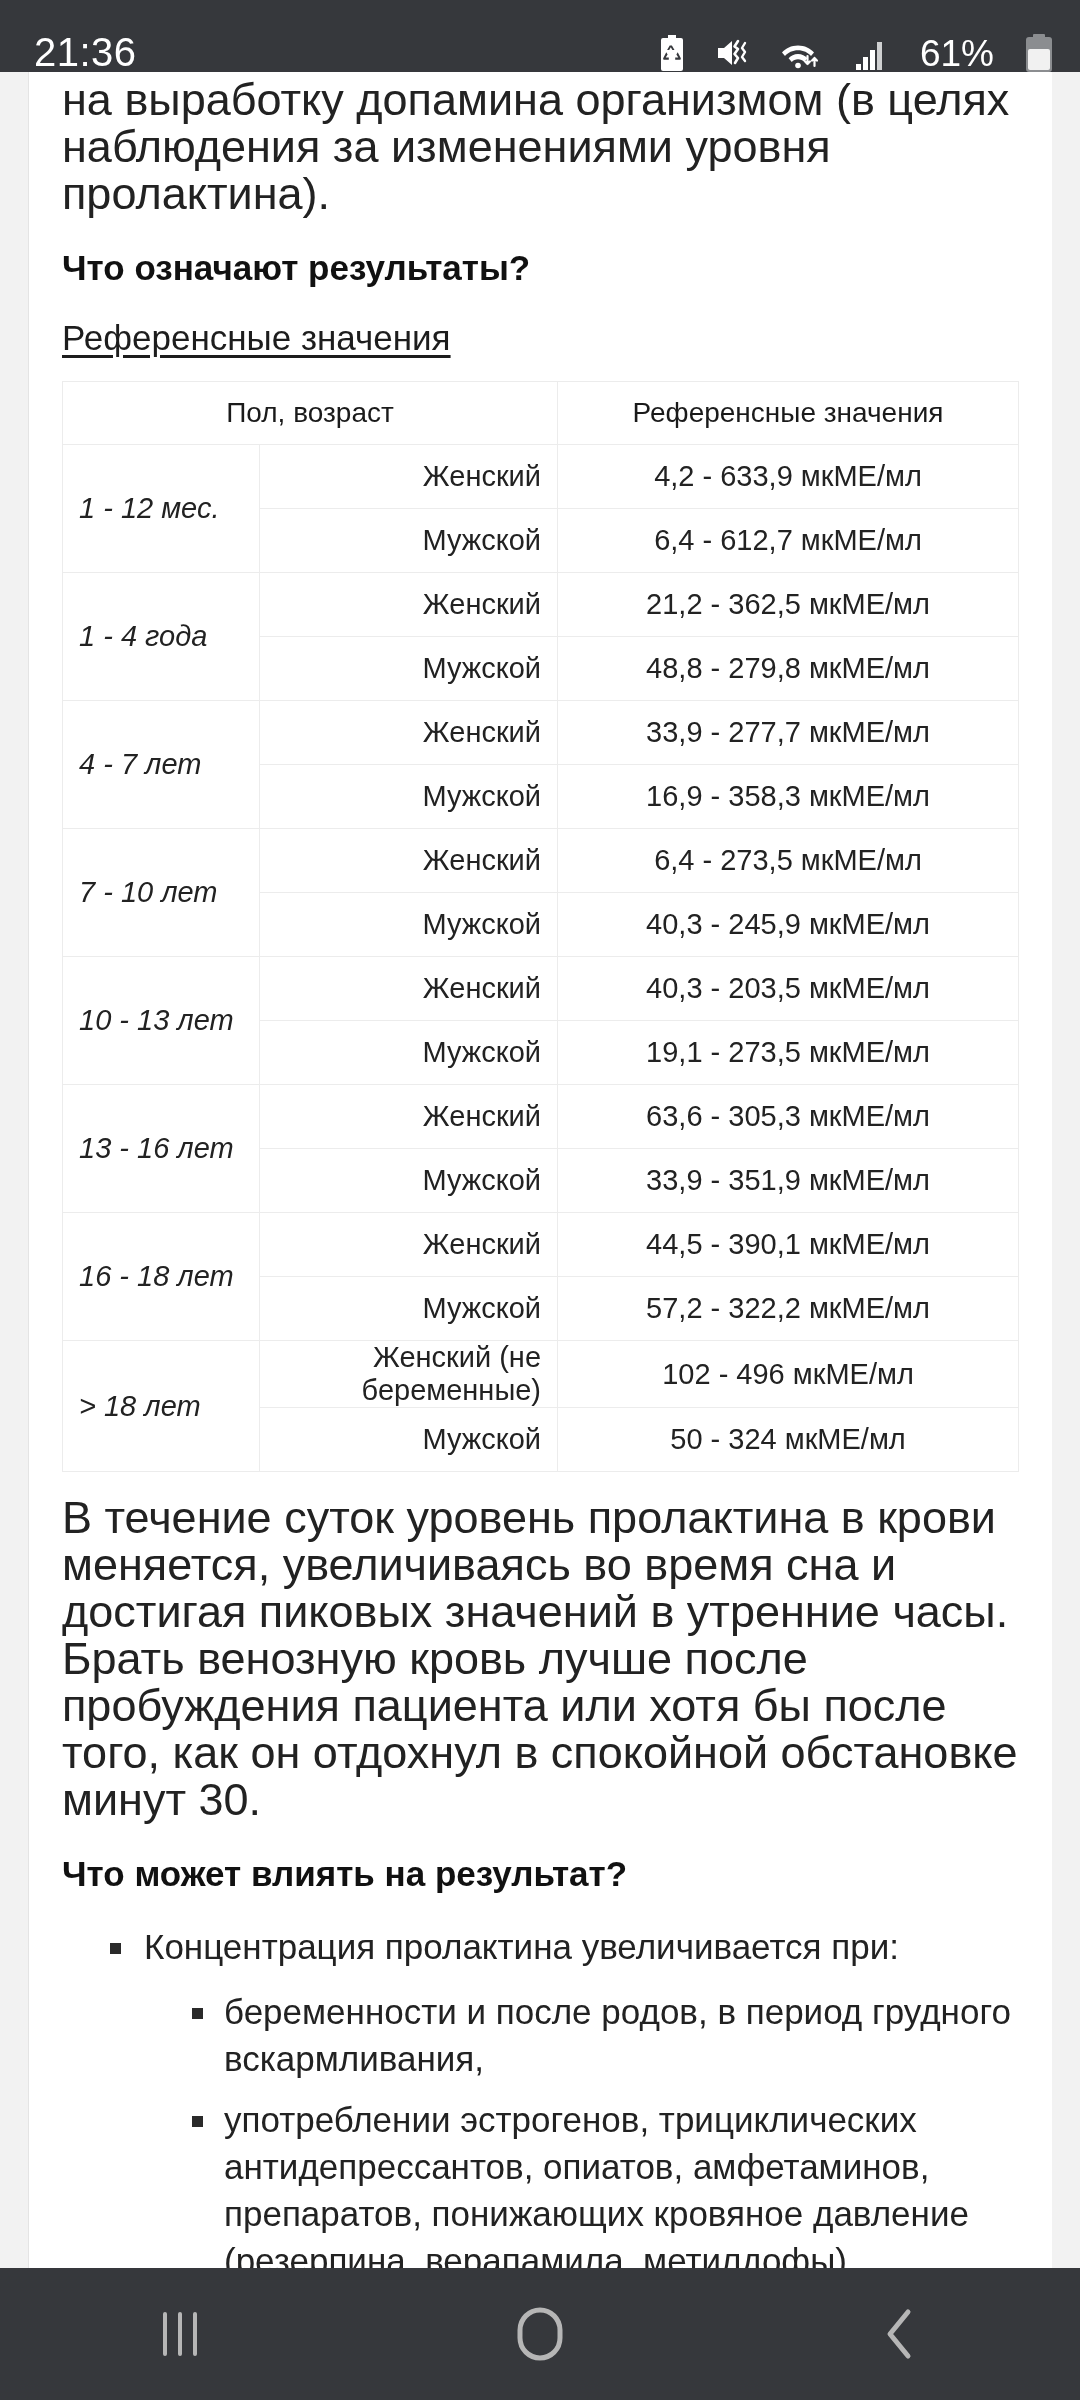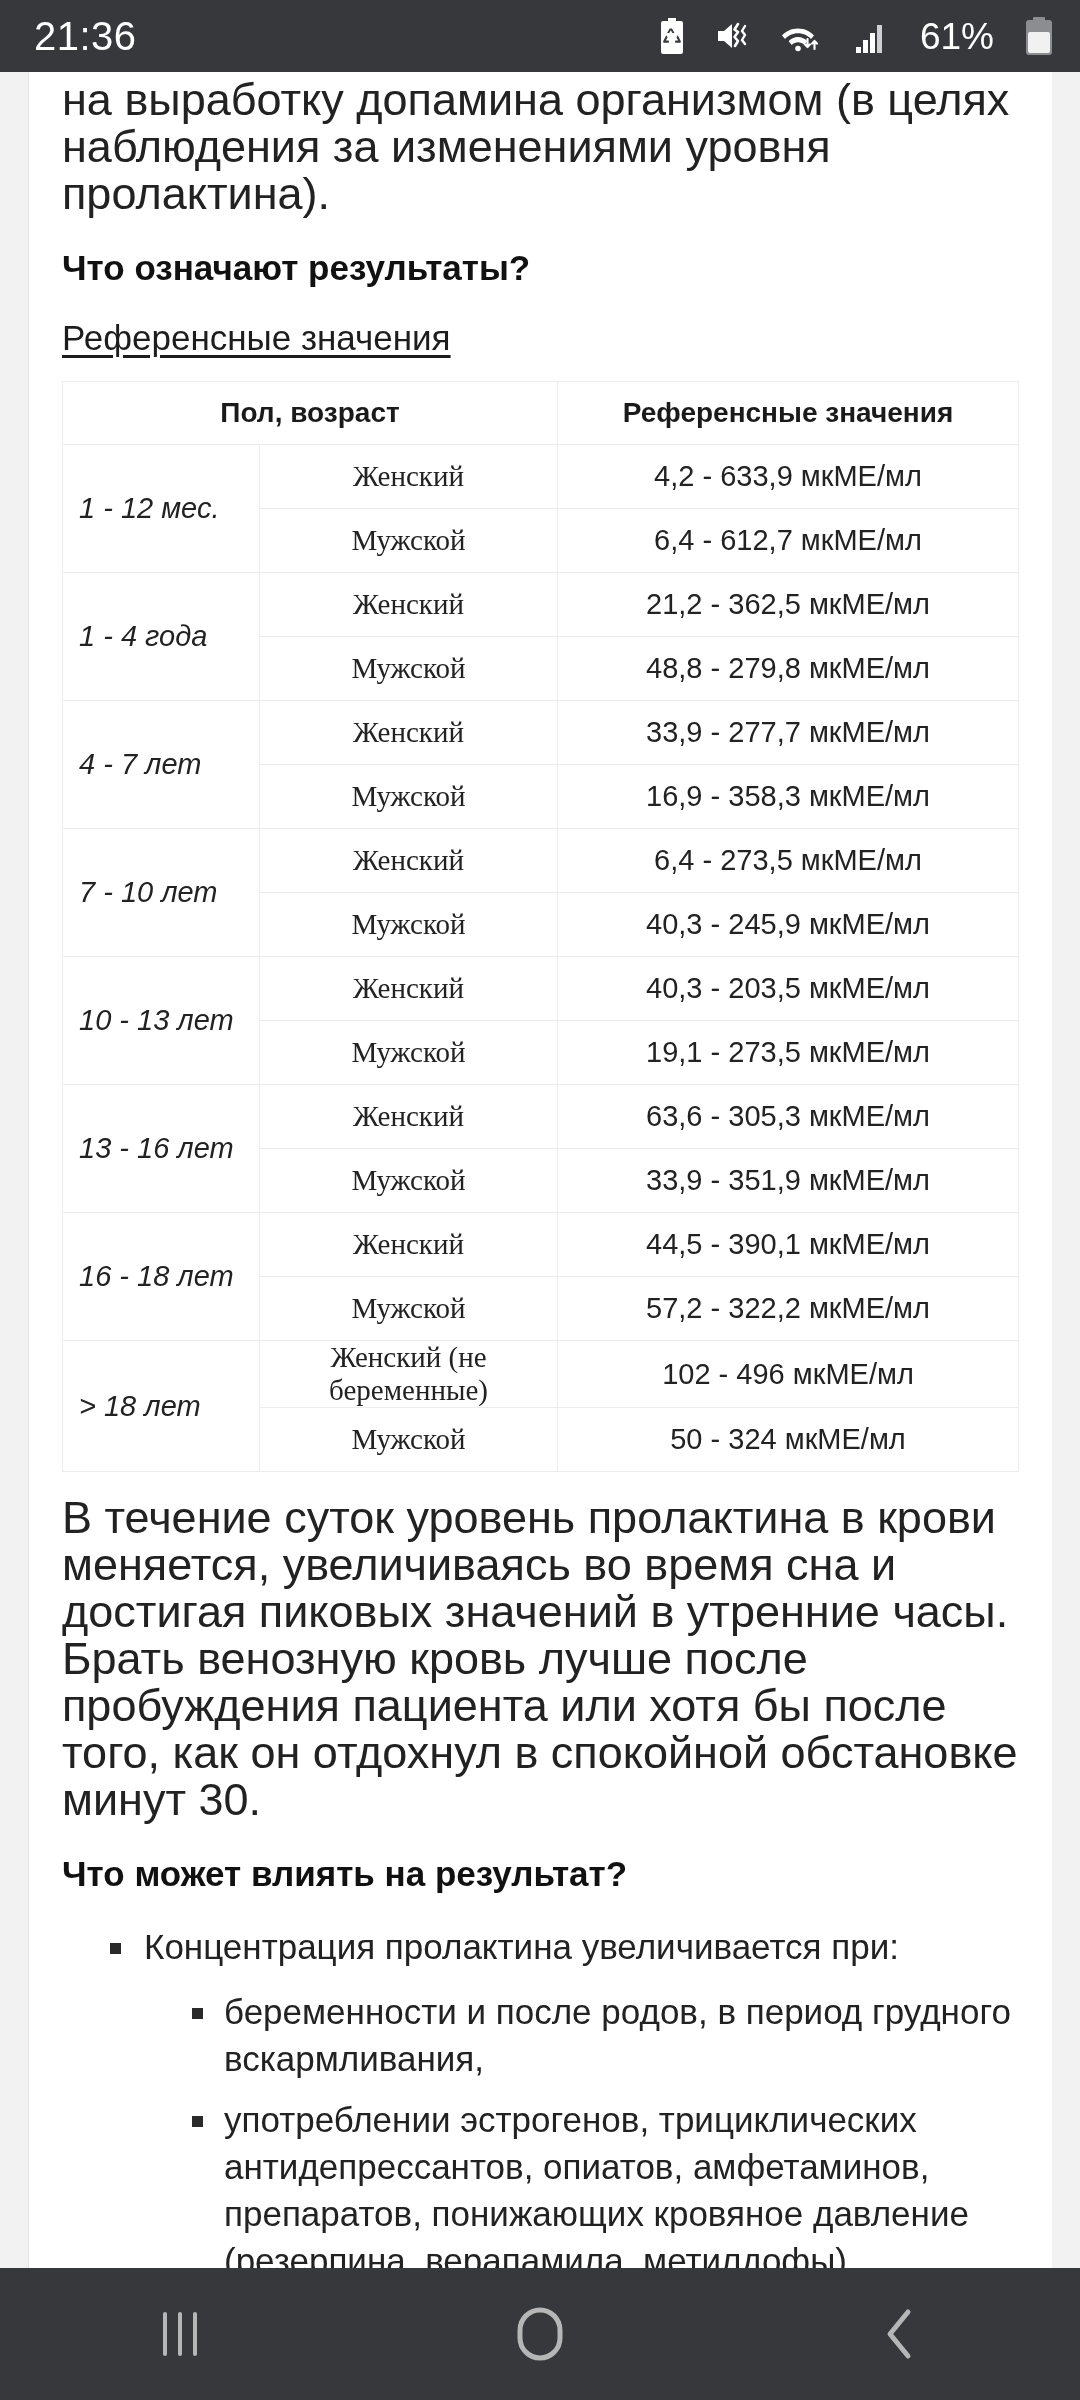--- a/index.html
+++ b/index.html
@@ -8,21 +8,21 @@
     background:#ffffff;
     font-family:"Liberation Sans","DejaVu Sans",sans-serif;
     overflow:hidden;
   }
   #screen{position:relative;width:1080px;height:2400px;background:#f2f2f2;}
 
   
   .statusbar{
     position:absolute;top:0;left:0;width:1080px;height:72px;
     background:#36383c;color:#ffffff;
-    display:flex;align-items:center;justify-content:space-between;
+    display:flex;align-items:flex-end;justify-content:space-between;
     padding:0 26px 0 34px;box-sizing:border-box;
   }
   .clock{font-size:40px;line-height:1;letter-spacing:0.5px;font-weight:400;}
   .sb-right{display:flex;align-items:center;gap:30px;}
   .sb-right svg{display:block;}
   .battery-pct{font-size:37px;line-height:1;margin-left:2px;}
 
   
   .webview{
     position:absolute;top:72px;left:0;width:1080px;height:2196px;
@@ -67,32 +67,32 @@
   table.ref td,table.ref th{
     border:1px solid #ececec;
     padding:0 16px;
     height:63px;
     vertical-align:middle;
     color:#222222;
     font-weight:400;
   }
   table.ref thead th{
     text-align:center;
-    font-weight:700;
+    font-weight:400;
     font-size:28px;
     height:62px;
     color:#1a1a1a;
   }
   col.c-age{width:197px;}
   col.c-sex{width:298px;}
   col.c-val{width:461px;}
   td.age{
     text-align:left;padding-left:14px;font-size:29px;font-style:italic;
   }
-  td.sex{text-align:center;padding-left:20px;font-family:Liberation Serif, serif;}
+  td.sex{text-align:right;padding-left:20px;}
   td.val{text-align:center;}
 
   
   ul.lvl1{
     list-style:none;margin:26px 0 0 0;padding:0 0 0 48px;
   }
   ul.lvl1 > li{
     position:relative;font-size:35px;line-height:47px;color:#222222;
     padding-left:34px;margin-bottom:8px;
   }

